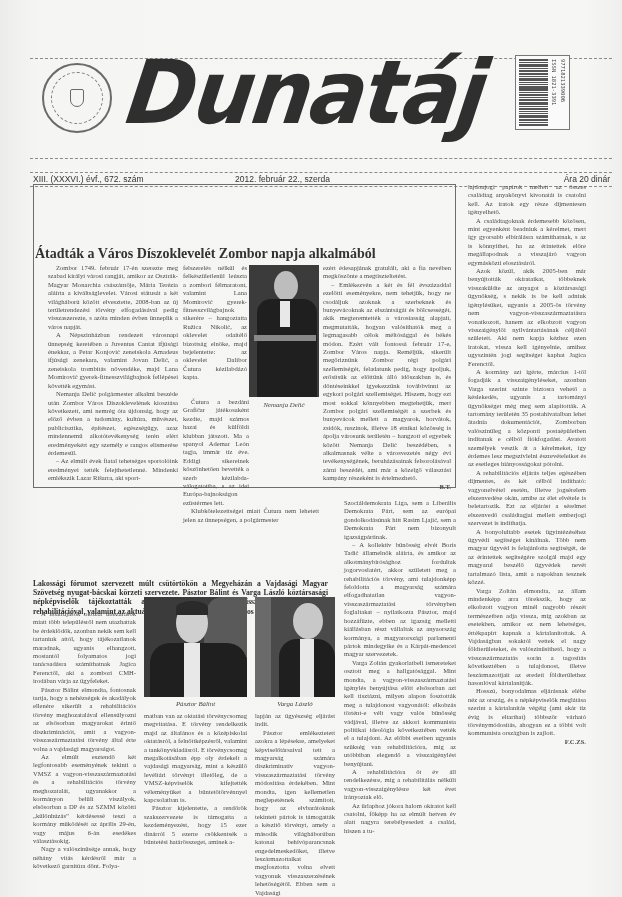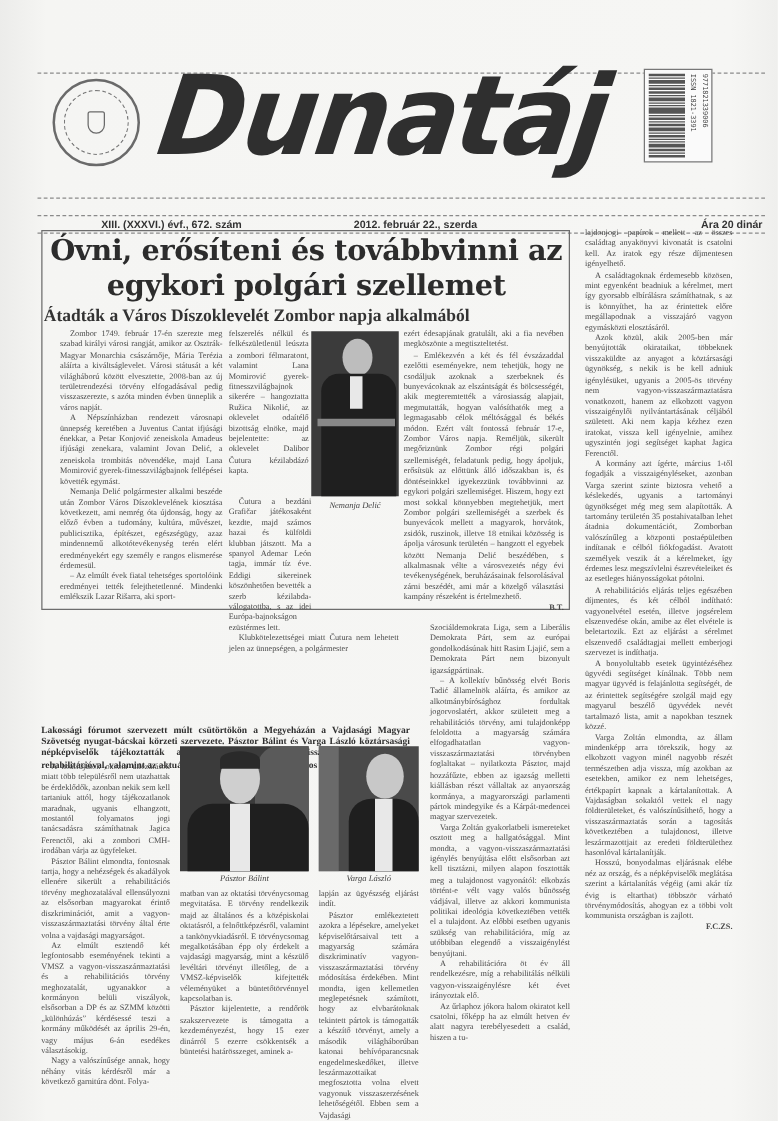--- a/index.html
+++ b/index.html
@@ -34,21 +34,21 @@
     }
     .bars { flex: 1; display: flex; flex-direction: column; justify-content: space-between; }
     .bars div { background: #555; }
     .barcode-text { writing-mode: vertical-rl; font-family: "DejaVu Sans Mono", monospace; font-size: 5.5px; color: #444; line-height: 7px; }
     .subtitle {
       position: absolute; left: 0; right: 0; top: 164px; text-align: center;
       font-size: 10px; letter-spacing: 2.5px; color: #444; padding-left: 20px;
     }
     .issue-row {
       position: absolute; left: 30px; right: 12px; top: 172px; height: 14px;
-      font-family: "Liberation Sans", sans-serif; font-size: 8.5px; color: #333; font-weight: bold; margin-left: 48px;
+      font-family: "Liberation Sans", sans-serif; font-size: 8.5px; color: #333; font-weight: normal;
     }
     .issue-row span { position: absolute; top: 2px; }
 
     
     .box1 {
       position: absolute; left: 33px; top: 184px; width: 423px; height: 304px;
       border: 1px solid #6d6d6d;
     }
     .h1 {
       position: absolute; left: 35px; top: 187px; width: 420px; text-align: center;
@@ -134,21 +134,20 @@
   <div class="dotline" style="top:158px;"></div>
   <div class="dotline" style="top:172px;"></div>
   <div class="issue-row">
     <span style="left:3px;">XIII. (XXXVI.) évf., 672. szám</span>
     <span style="left:205px;">2012. február 22., szerda</span>
     <span style="right:0;">Ára 20 dinár</span>
   </div>
   <div class="dotline" style="top:186px;"></div>
 
   <div class="box1"></div>
-  <div class="h1">Óvni, erősíteni és továbbvinni az egykori polgári szellemet</div>
   <div class="kicker">Átadták a Város Díszoklevelét Zombor napja alkalmából</div>
 
   <div class="col" style="left:48px; top:264px; width:130px;">
     <p>Zombor 1749. február 17-én szerezte meg szabad királyi városi rangját, amikor az Osztrák-Magyar Monarchia császárnője, Mária Terézia aláírta a kiváltságlevelet. Városi státusát a két világháború között elvesztette, 2008-ban az új területrendezési törvény elfogadásával pedig visszaszerezte, s azóta minden évben ünneplik a város napját.</p>
     <p>A Népszínházban rendezett városnapi ünnepség keretében a Juventus Cantat ifjúsági énekkar, a Petar Konjović zeneiskola Amadeus ifjúsági zenekara, valamint Jovan Delić, a zeneiskola trombitás növendéke, majd Lana Momirović gyerek-fitnesszvilágbajnok fellépései követték egymást.</p>
     <p>Nemanja Delić polgármester alkalmi beszéde után Zombor Város Díszoklevelének kiosztása következett, ami nemrég óta újdonság, hogy az előző évben a tudomány, kultúra, művészet, publicisztika, építészet, egészségügy, azaz mindennemű alkotótevékenység terén elért eredményekért egy személy e rangos elismerése érdemesül.</p>
     <p>– Az elmúlt évek fiatal tehetséges sportolóink eredményei tették felejthetetlenné. Mindenki emlékszik Lazar Rišarra, aki sport-</p>
   </div>
 
   <div class="col" style="left:183px; top:264px; width:64px;">

